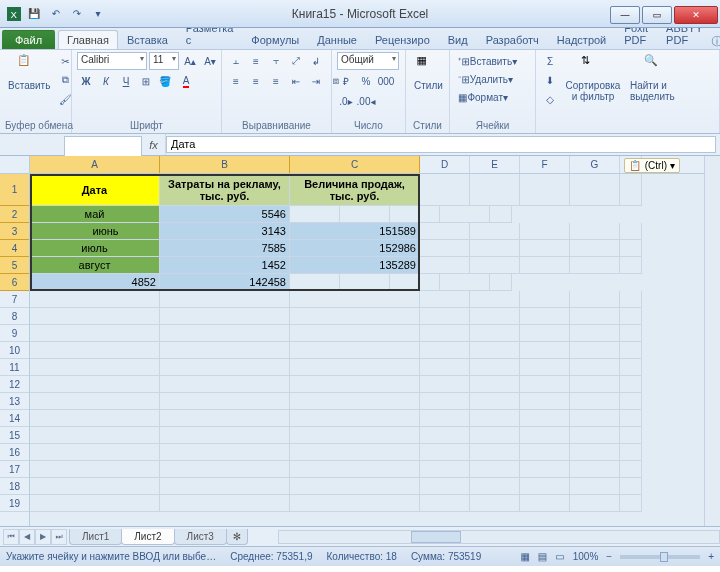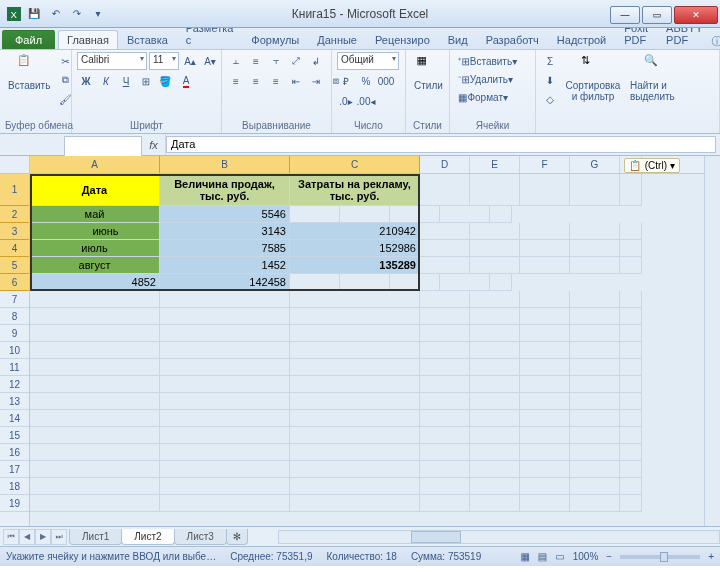--- a/index.html
+++ b/index.html
@@ -275,61 +275,61 @@
         <div class="ch sel" style="width: 130px;">C</div>
         <div class="ch" style="width: 50px;">D</div>
         <div class="ch" style="width: 50px;">E</div>
         <div class="ch" style="width: 50px;">F</div>
         <div class="ch" style="width: 50px;">G</div>
         <div class="ch" style="width: 22px;">H</div>
       </div>
     <div class="rows" id="gridrows">
         <div class="gr tall">
           <div class="gc yellow-cell" style="width: 130px; justify-content: center;">Дата</div>
+          <div class="gc olive-cell" style="width: 130px;">Затраты на рекламу, тыс. руб.</div>
           <div class="gc olive-cell" style="width: 130px;">Величина продаж, тыс. руб.</div>
-          <div class="gc olive-cell" style="width: 130px;">Затраты на рекламу, тыс. руб.</div>
           <div class="gc" style="width: 50px;"></div>
           <div class="gc" style="width: 50px;"></div>
           <div class="gc" style="width: 50px;"></div>
           <div class="gc" style="width: 50px;"></div>
           <div class="gc" style="width: 22px;"></div>
         </div>
         <div class="gr">
           <div class="gc green-cell" style="width: 130px; justify-content: center;">май</div>
           <div class="gc lblue-cell" style="width: 130px;">5546</div>
           <div class="gc" style="width: 50px;"></div>
           <div class="gc" style="width: 50px;"></div>
           <div class="gc" style="width: 50px;"></div>
           <div class="gc" style="width: 50px;"></div>
           <div class="gc" style="width: 22px;"></div>
         </div>
         <div class="gr">
           <div class="gc green-cell" style="width: 130px; justify-content: center; padding-left: 25px;">июнь</div>
           <div class="gc lblue-cell" style="width: 130px;">3143</div>
-          <div class="gc lblue-cell" style="width: 130px;">210942</div>
+          <div class="gc lblue-cell" style="width: 130px;">151589</div>
           <div class="gc" style="width: 50px;"></div>
           <div class="gc" style="width: 50px;"></div>
           <div class="gc" style="width: 50px;"></div>
           <div class="gc" style="width: 50px;"></div>
           <div class="gc" style="width: 22px;"></div>
         </div>
         <div class="gr">
           <div class="gc green-cell" style="width: 130px; justify-content: center;">июль</div>
           <div class="gc lblue-cell" style="width: 130px;">7585</div>
           <div class="gc lblue-cell" style="width: 130px;">152986</div>
           <div class="gc" style="width: 50px;"></div>
           <div class="gc" style="width: 50px;"></div>
           <div class="gc" style="width: 50px;"></div>
           <div class="gc" style="width: 50px;"></div>
           <div class="gc" style="width: 22px;"></div>
         </div>
         <div class="gr">
           <div class="gc green-cell" style="width: 130px; justify-content: center;">август</div>
           <div class="gc lblue-cell" style="width: 130px;">1452</div>
-          <div class="gc lblue-cell" style="width: 130px; font-weight: bold;">135289</div>
+          <div class="gc lblue-cell" style="width: 130px;">135289</div>
           <div class="gc" style="width: 50px;"></div>
           <div class="gc" style="width: 50px;"></div>
           <div class="gc" style="width: 50px;"></div>
           <div class="gc" style="width: 50px;"></div>
           <div class="gc" style="width: 22px;"></div>
         </div>
         <div class="gr">
           <div class="gc lblue-cell" style="width: 130px;">4852</div>
           <div class="gc lblue-cell" style="width: 130px;">142458</div>
           <div class="gc" style="width: 50px;"></div>

